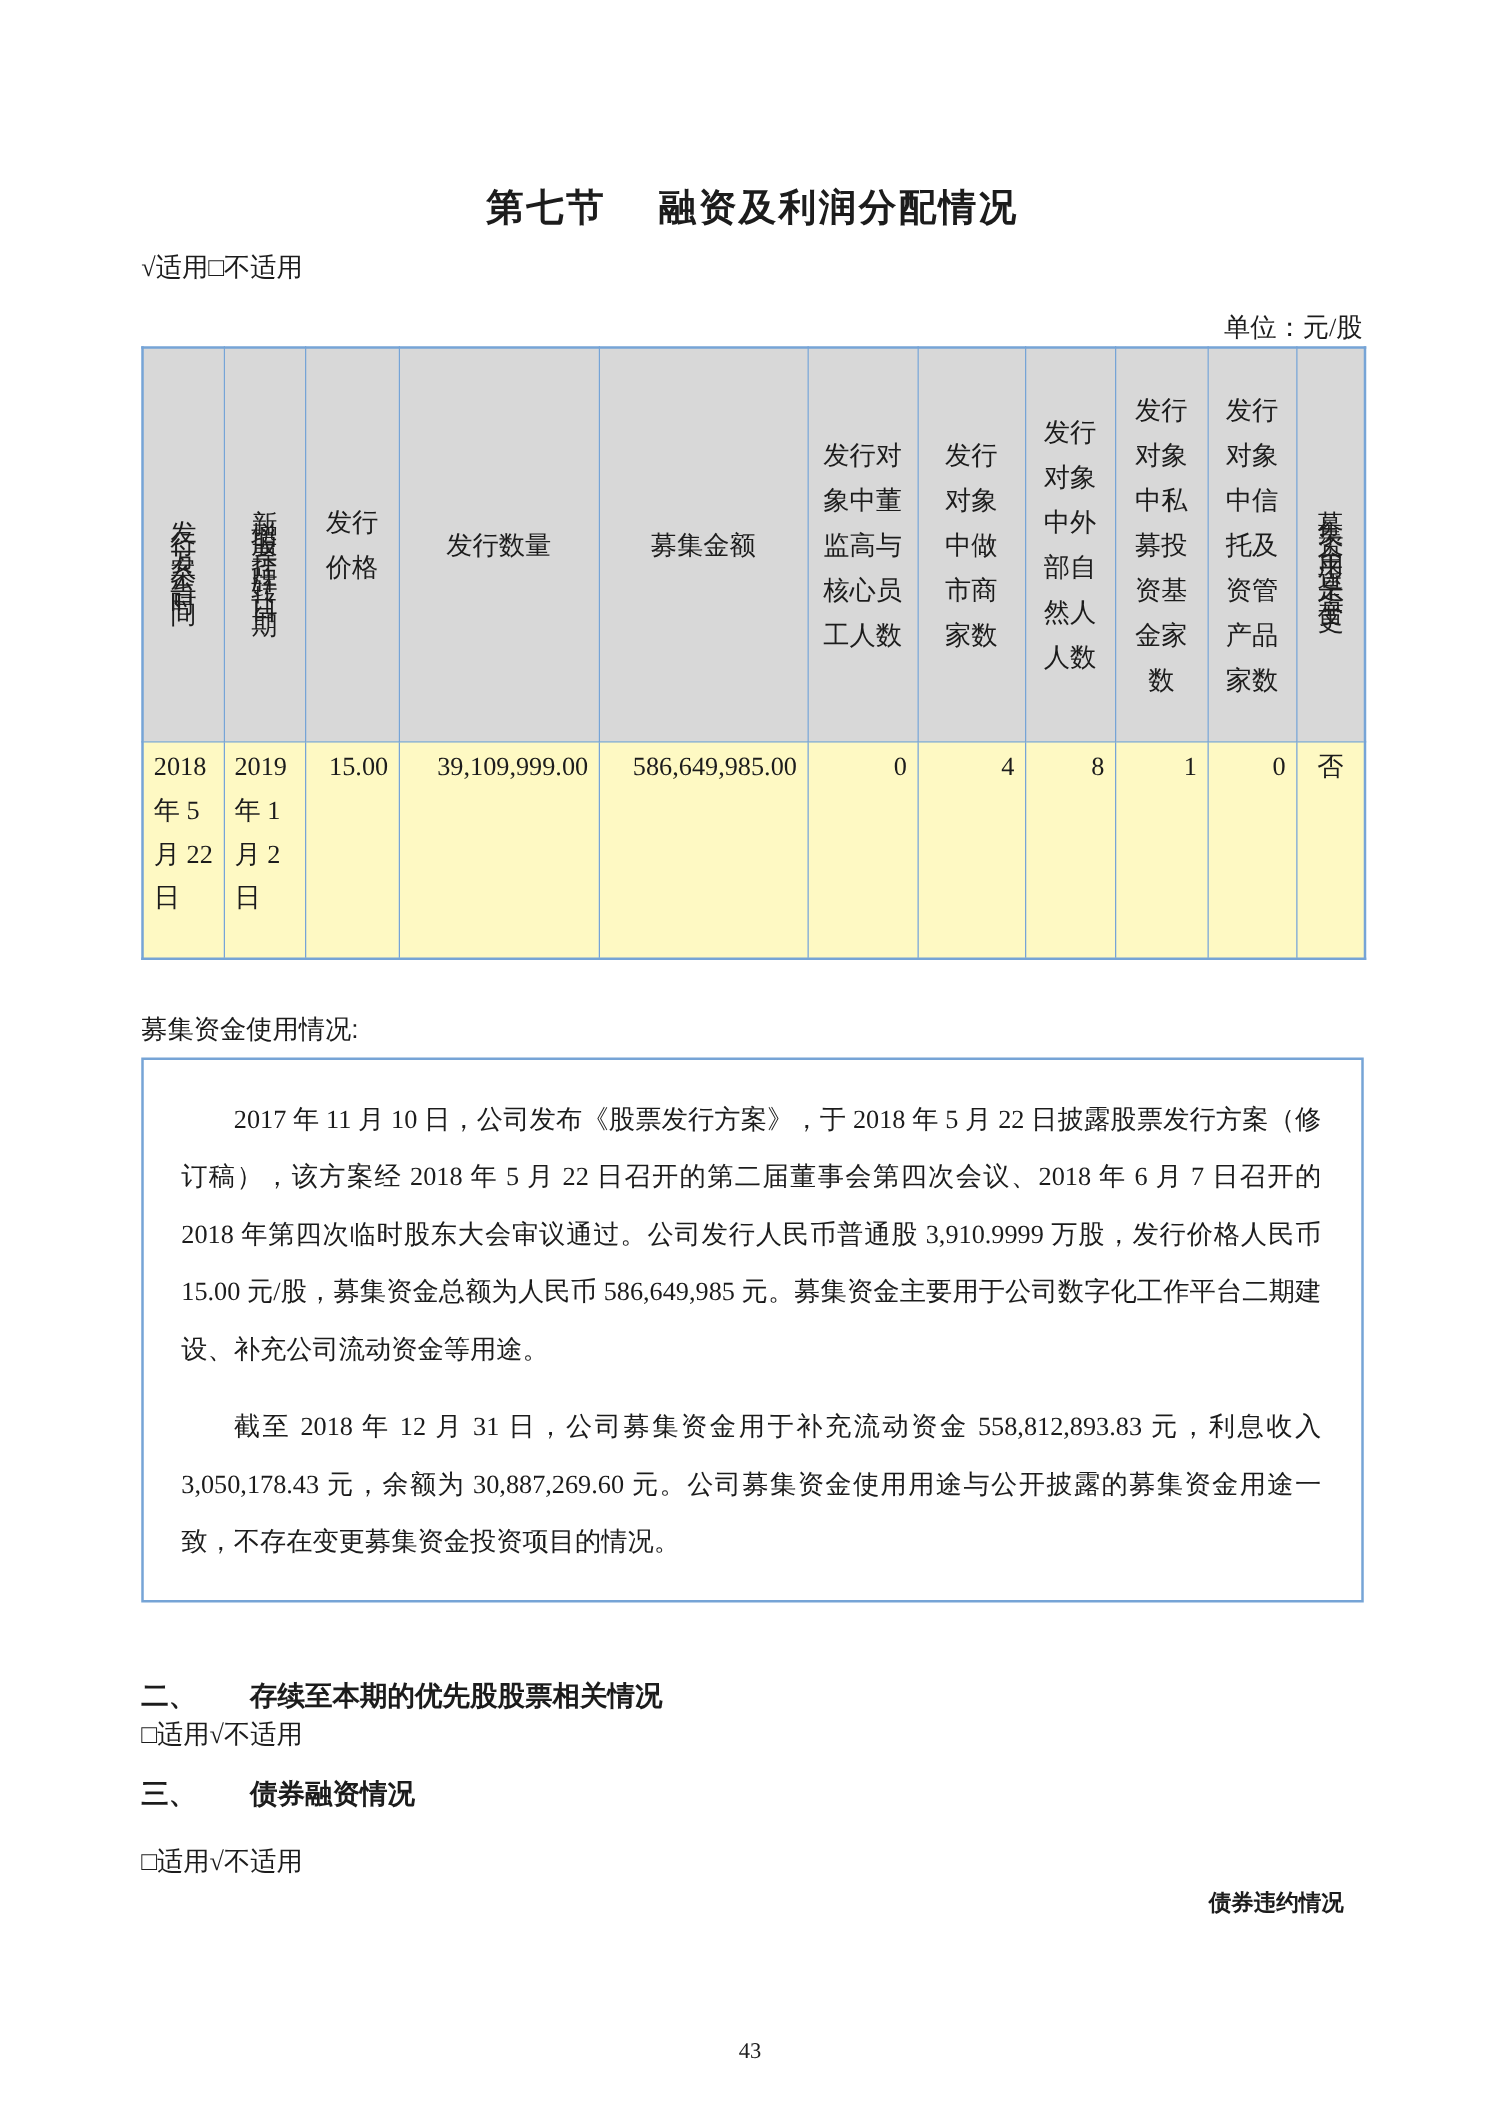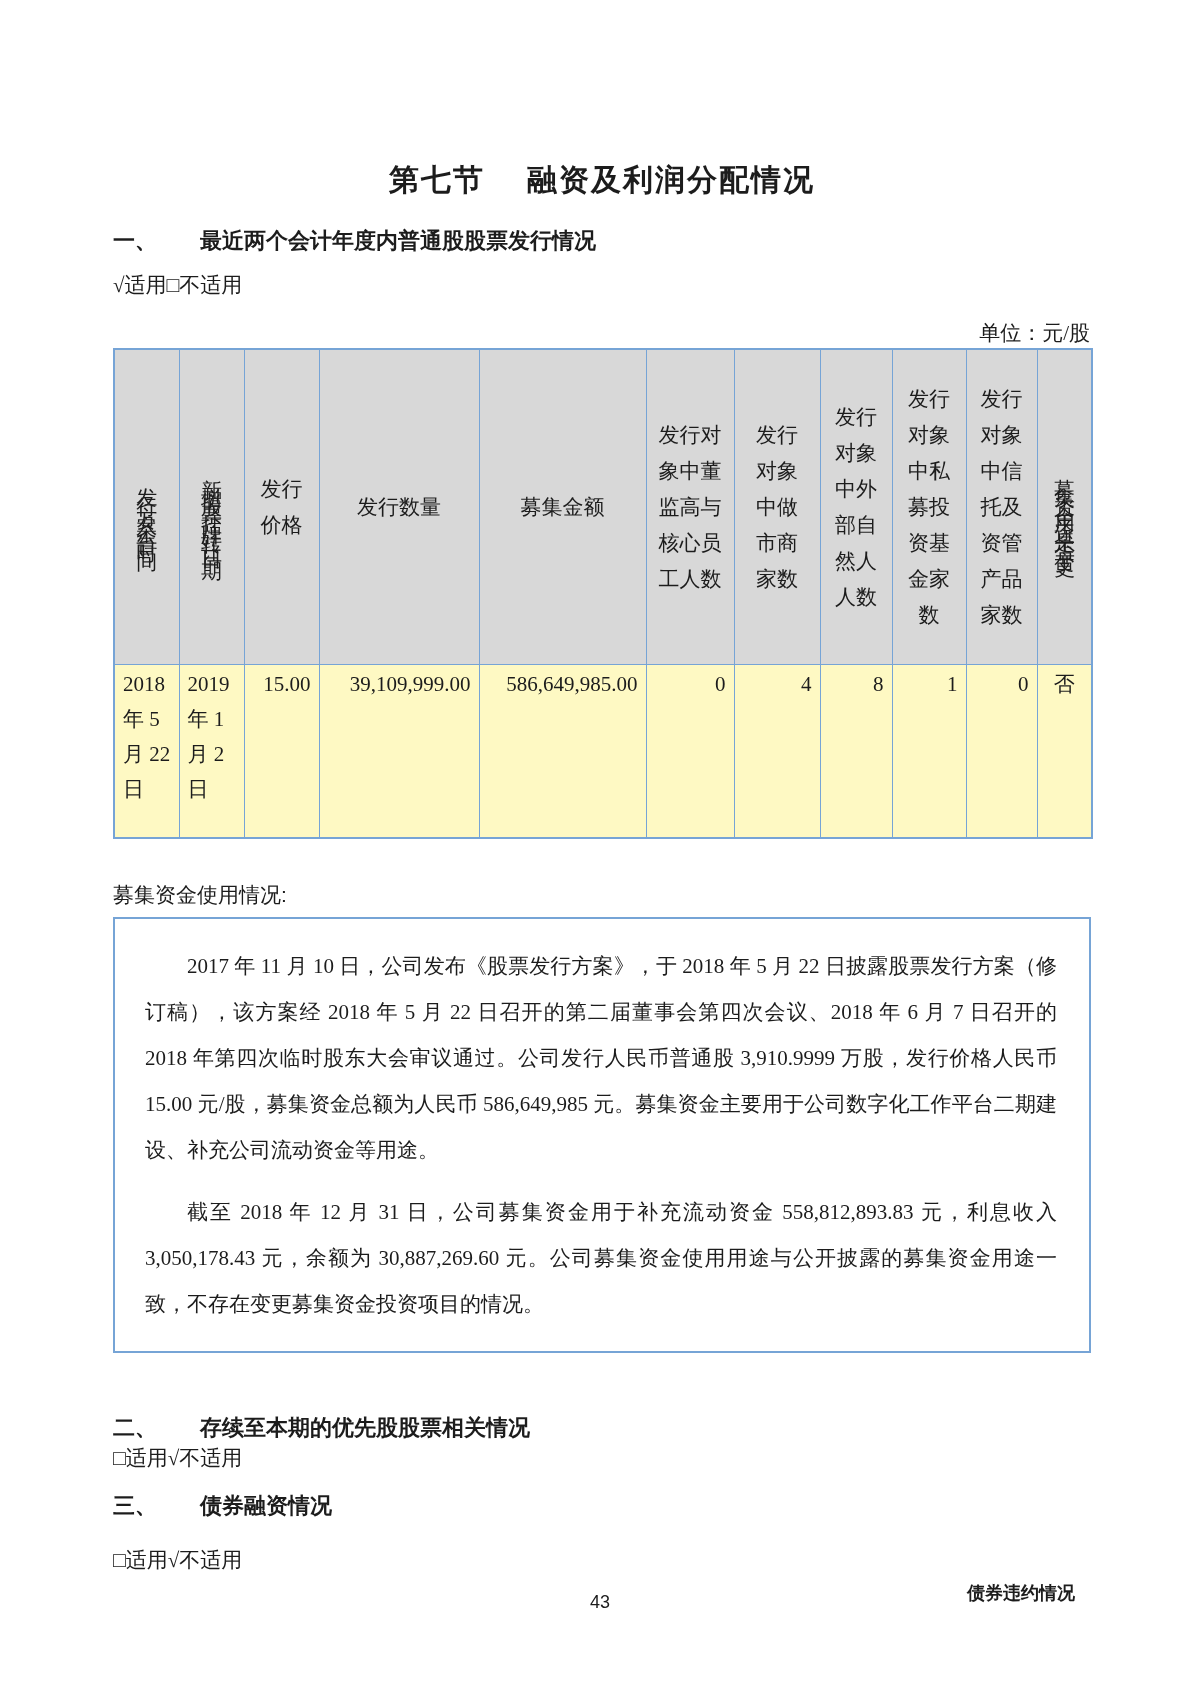--- a/index.html
+++ b/index.html
@@ -12,21 +12,21 @@
   body{
     width:1200px;height:1696px;
     background:#ffffff;
     color:var(--text);
     font-family:"Liberation Serif","DejaVu Serif",serif;
   }
   .page{position:relative;width:1200px;height:1696px;overflow:hidden;}
   .content{padding:148px 109px 0 113px;}
 
   .doc-title{
-    margin:14px;text-align:center;
+    margin:1px;text-align:center;
     font-family:"Liberation Sans","DejaVu Sans",sans-serif;
     font-weight:bold;font-size:30px;line-height:36px;
     letter-spacing:2px;
   }
   .doc-title .gap{display:inline-block;width:42px;}
 
   .sec-heading{
     margin:0;margin-top:28px;
     font-family:"Liberation Sans","DejaVu Sans",sans-serif;
     font-weight:bold;font-size:22px;line-height:30px;
@@ -80,34 +80,33 @@
     margin:16px;font-size:21px;line-height:46px;
     text-align:justify;text-indent:2em;
   }
 
   .bond-default{
     margin:16px;margin-top:6px;
     font-family:"Liberation Sans","DejaVu Sans",sans-serif;
     font-weight:bold;font-size:18px;line-height:28px;text-align:right;
   }
   .page-number{
-    position:absolute;top:1592px;left:0;width:100%;
+    position:absolute;top:1630px;left:0;width:100%;
     text-align:center;font-size:18px;
-    font-family:Liberation Sans, sans-serif;
+    font-family:Liberation Serif, serif;
   }
 </style>
 </head>
 <body>
 
 <div class="page">
   <div class="content">
 
     <h1 class="doc-title"><span>第七节</span><span class="gap"></span><span>融资及利润分配情况</span></h1>
 
-    <h2 class="sec-heading"><span class="sec-num">一、</span><span>最近两个会计年度内普通股股票发行情况</span></h2>
 
     <p class="applicability">√适用□不适用</p>
 
     <p class="unit-line">单位：元/股</p>
 
     <table class="issuance">
       <colgroup>
         <col style="width:65px">
           <col style="width:65px">
           <col style="width:75px">

